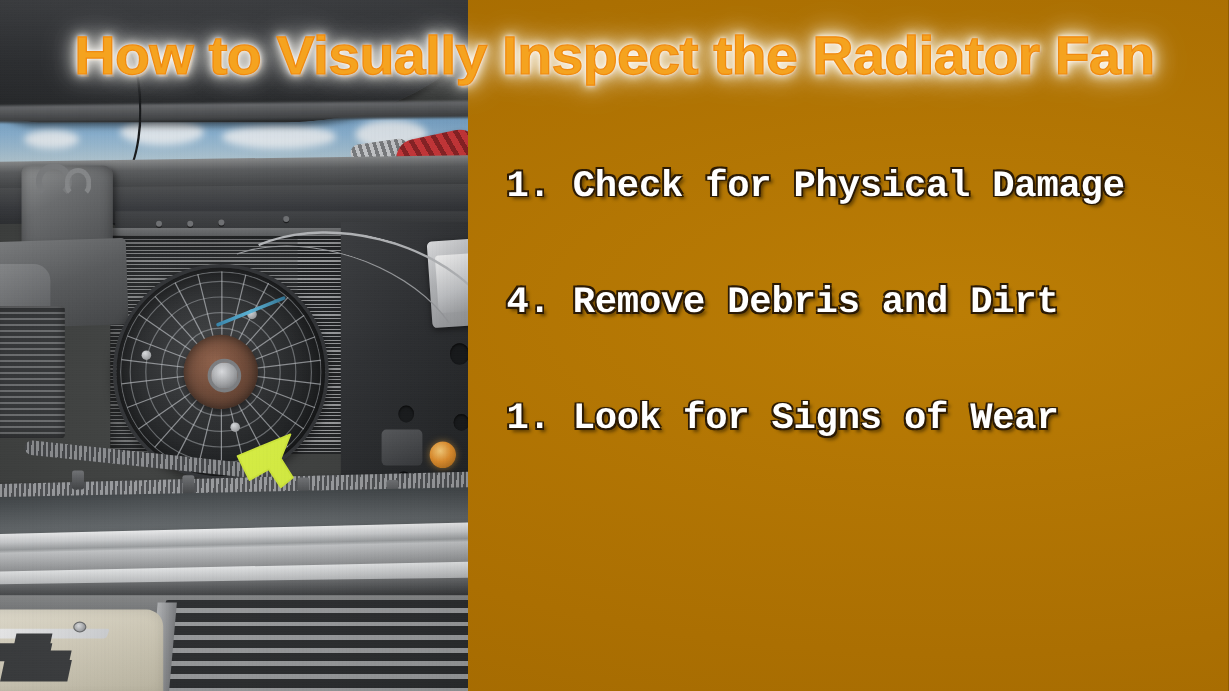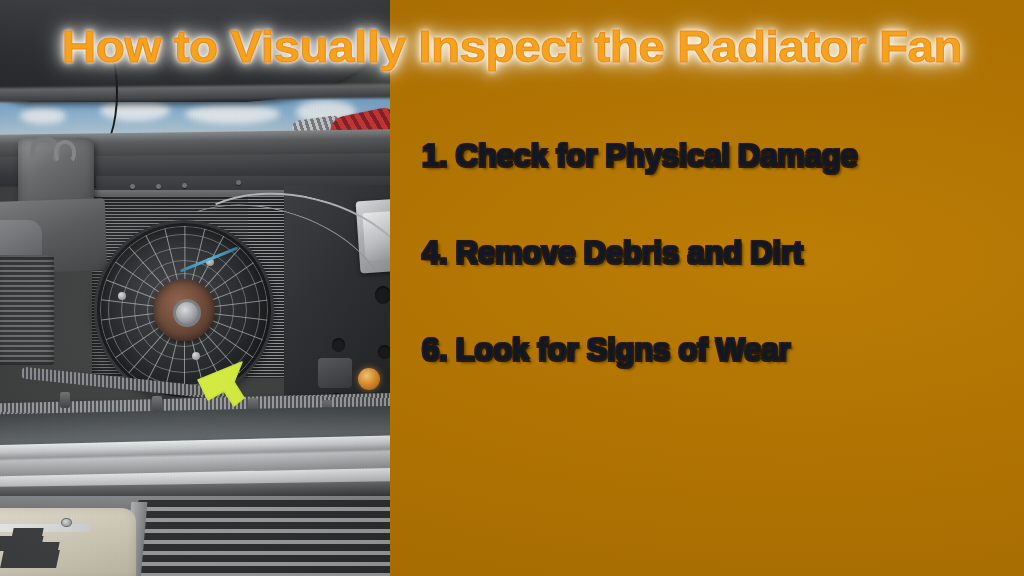--- a/index.html
+++ b/index.html
@@ -484,25 +484,25 @@
 
   
   .steps {
     position: absolute;
     left: 422px;
     top: 140px;
     width: 600px;
     z-index: 20;
   }
   .step {
-    font-family: Liberation Sans, sans-serif;
+    font-family: Liberation Mono, monospace;
     font-weight: bold;
     font-size: 31px;
     line-height: 1;
-    color: #0f172a;
+    color: #ffffff;
     letter-spacing: -0.2px;
     margin-bottom: 66px;
     white-space: nowrap;
     text-shadow:
       -1.5px -1.5px 0 #2b1a05,
        1.5px -1.5px 0 #2b1a05,
       -1.5px  1.5px 0 #2b1a05,
        1.5px  1.5px 0 #2b1a05,
        0 0 2px #2b1a05,
        3px 3px 3px rgba(0,0,0,.45);
@@ -645,16 +645,16 @@
 
     <div class="photo-grade"></div>
     <div class="photo-grain"></div>
   </div>
 
   <div class="title">How to Visually Inspect the Radiator Fan</div>
 
   <div class="steps">
     <div class="step">1. Check for Physical Damage</div>
     <div class="step">4. Remove Debris and Dirt</div>
-    <div class="step">6. Look for Signs of Wear</div>
+    <div class="step">1. Look for Signs of Wear</div>
   </div>
 
 </div>
 
 </body></html>

